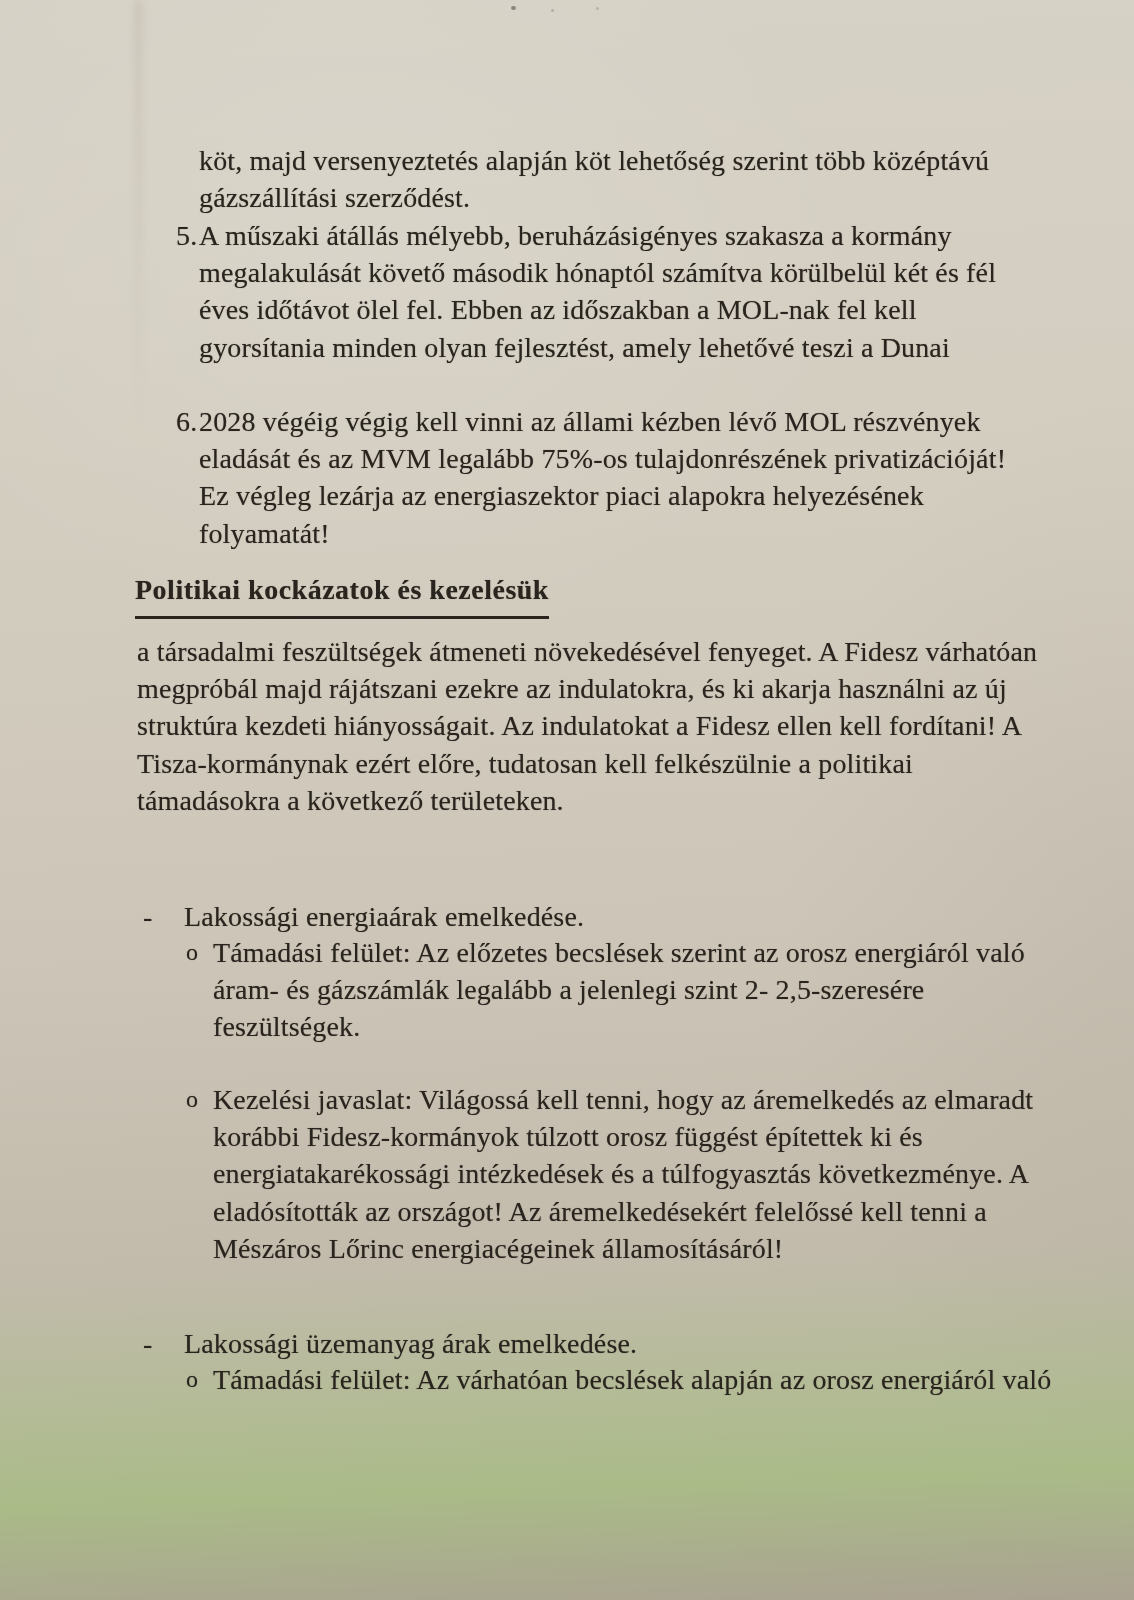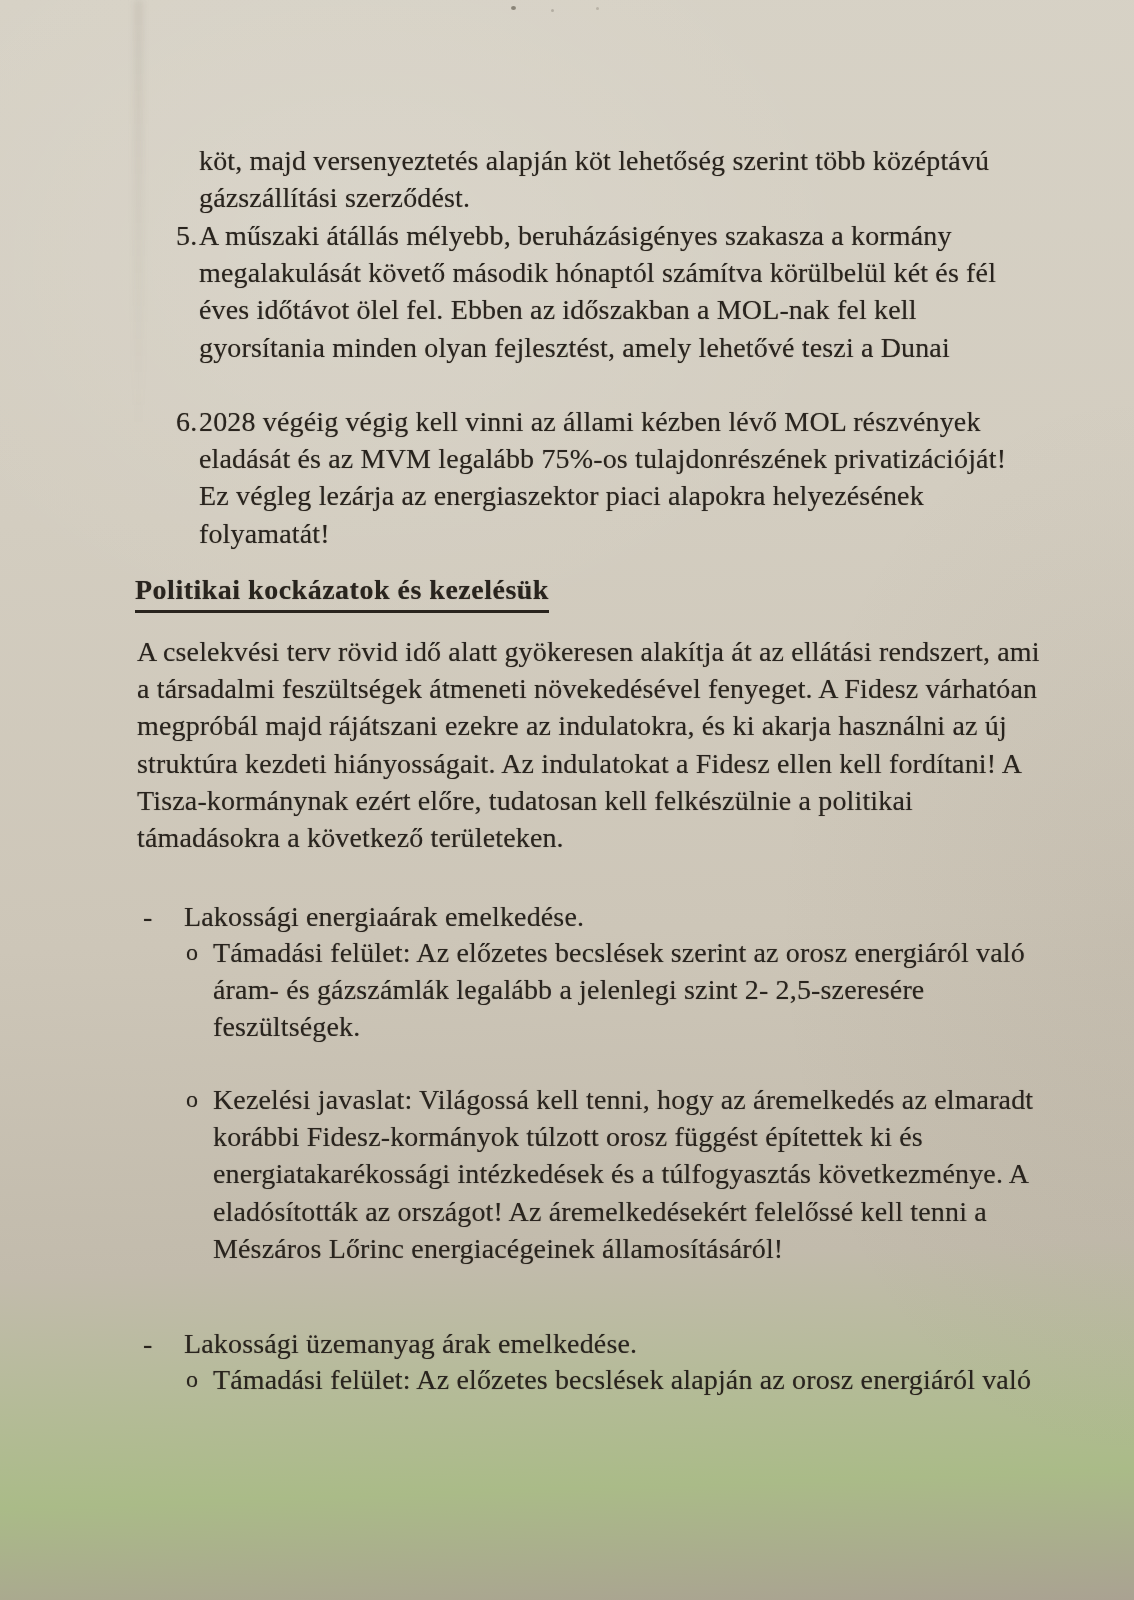--- a/index.html
+++ b/index.html
@@ -17,21 +17,21 @@
     text-decoration: underline;
   }
   .t {
     position: absolute;
     font-size: 28px; line-height: 37.2px;
     color: #29241e; letter-spacing: 0.15px;
     white-space: nowrap;
     text-shadow: 0 0 1px rgba(62,54,44,0.5);
   }
   .b { font-weight: bold; }
-  .underlined { border-bottom: 3px solid #29241e; padding-bottom: 2px; display: inline-block; }
+  .underlined { border-bottom: 3px solid #29241e; padding-bottom: 8px; display: inline-block; }
   .num-item .num { position: absolute; left: 0; top: 0; }
   .num-item .lines { margin-left: 23px; }
   .bullet .marker { position: absolute; left: 0; top: 0; }
   .bullet-l1 .body-text { margin-left: 41px; }
   .bullet-l2 .body-text { margin-left: 27px; }
   .bullet-l2 .marker { font-size: 24px; line-height: 37.2px; letter-spacing: 0; }
   .speck { position: absolute; border-radius: 50%; background: #6f695e; }
   .crease {
     position: absolute; left: 134px; top: 0; width: 9px; height: 430px;
     background: linear-gradient(to bottom, rgba(108,98,82,0.10), rgba(108,98,82,0.0));
@@ -71,21 +71,20 @@
         <div>Ez végleg lezárja az energiaszektor piaci alapokra helyezésének</div>
         <div>folyamatát!</div>
       </div>
   </div>
 
   <div class="t b" style="left:135px; top:571px; letter-spacing:0.5px;">
     <span class="underlined">Politikai kockázatok és kezelésük</span>
   </div>
 
   <div class="t" style="left:137px; top:633px;">
-      <div>A cselekvési terv rövid idő alatt gyökeresen alakítja át az ellátási rendszert, ami</div>
       <div>a társadalmi feszültségek átmeneti növekedésével fenyeget. A Fidesz várhatóan</div>
       <div>megpróbál majd rájátszani ezekre az indulatokra, és ki akarja használni az új</div>
       <div>struktúra kezdeti hiányosságait. Az indulatokat a Fidesz ellen kell fordítani! A</div>
       <div>Tisza-kormánynak ezért előre, tudatosan kell felkészülnie a politikai</div>
       <div>támadásokra a következő területeken.</div>
     </div>
 
   <div class="t bullet bullet-l1" style="left:143px; top:898px;">
     <span class="marker">-</span>
     <div class="body-text">Lakossági energiaárak emelkedése.</div>
@@ -112,17 +111,17 @@
   </div>
 
   <div class="t bullet bullet-l1" style="left:143px; top:1325px;">
     <span class="marker">-</span>
     <div class="body-text">Lakossági üzemanyag árak emelkedése.</div>
   </div>
 
   <div class="t bullet bullet-l2" style="left:186px; top:1361px;">
     <span class="marker">o</span>
     <div class="body-text">
-        <div>Támadási felület: Az előzetes becslések alapján az orosz energiáról való</div>
+        <div>Támadási felület: Az várhatóan becslések alapján az orosz energiáról való</div>
       </div>
   </div>
 
 </div>
 
 </body></html>

